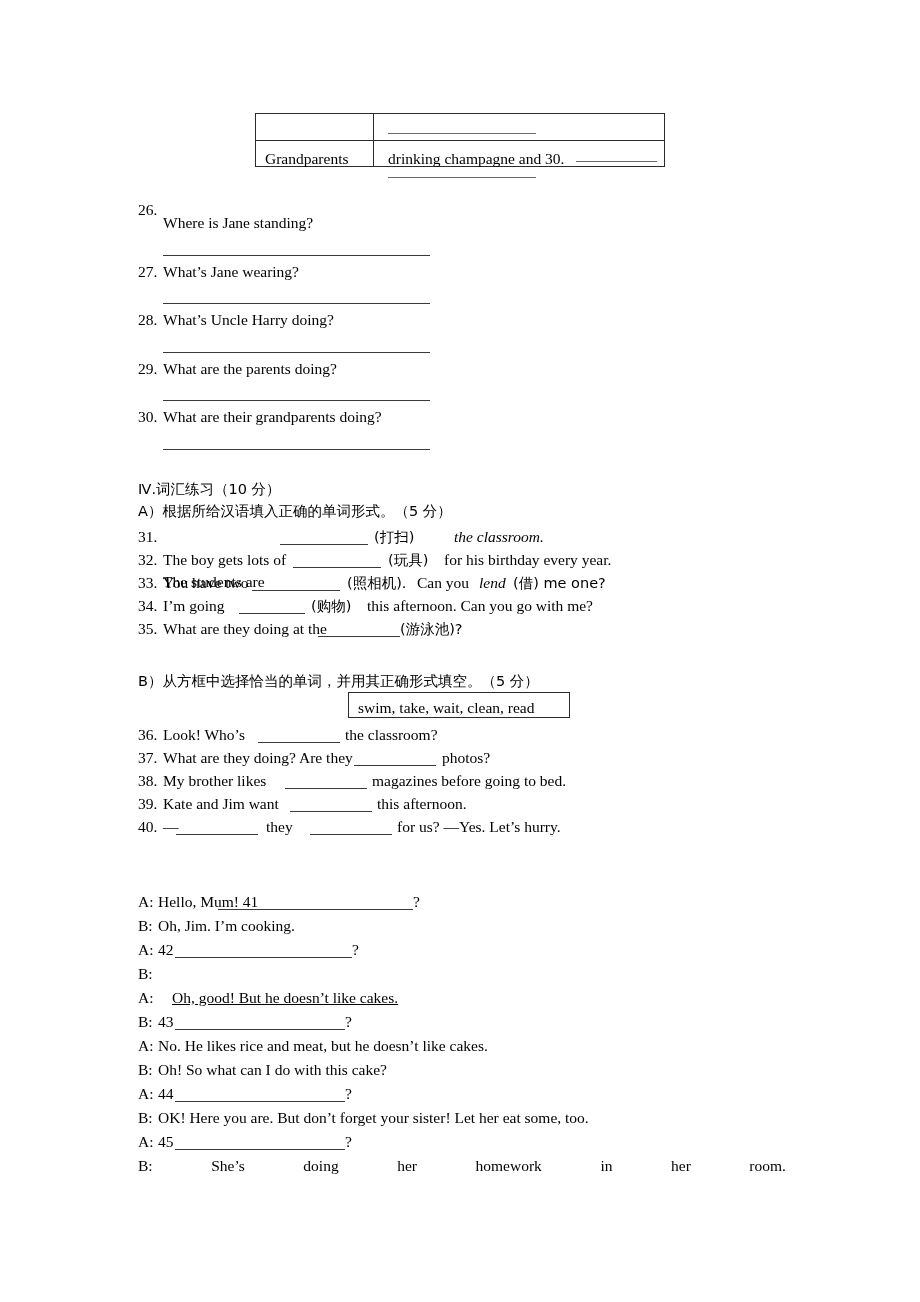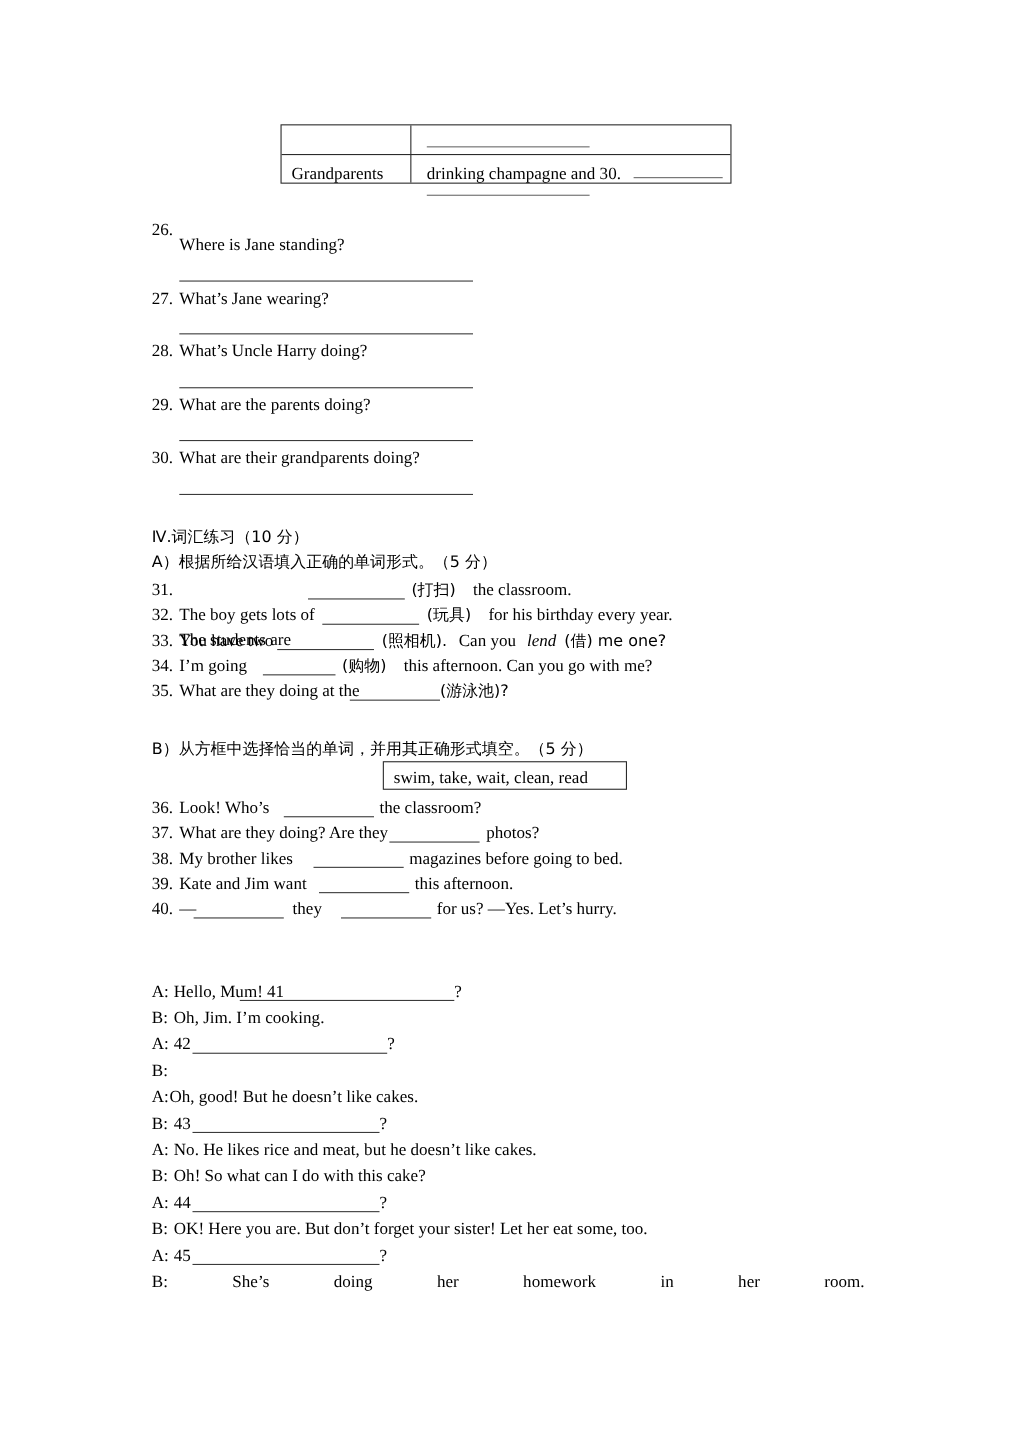--- a/index.html
+++ b/index.html
@@ -124,21 +124,21 @@
   <div class="txt" style="left:163px; top:409px;">What are their grandparents doing?</div>
   <div class="blank" style="left:163px; top:449px; width:267px;"></div>
 
   <div class="txt cn" style="left:138px; top:482px;">Ⅳ.词汇练习（10 分）</div>
   <div class="txt cn" style="left:138px; top:504px;">A）根据所给汉语填入正确的单词形式。（5 分）</div>
 
   <div class="txt" style="left:138px; top:529px;">31.</div>
   <div class="txt" style="left:163px; top:529px;margin-top:45px;">The students are</div>
   <div class="blank" style="left:280px; top:544px; width:88px;"></div>
   <div class="txt cn" style="left:374px; top:530px;">(打扫)</div>
-  <div class="txt" style="left:430px; top:529px;">the classroom.</div>
+  <div class="txt" style="left:454px; top:529px;font-style:italic;">the classroom.</div>
 
   <div class="txt" style="left:138px; top:552px;">32.</div>
   <div class="txt" style="left:163px; top:552px;">The boy gets lots of</div>
   <div class="blank" style="left:293px; top:567px; width:88px;"></div>
   <div class="txt cn" style="left:388px; top:553px;">(玩具)</div>
   <div class="txt" style="left:444px; top:552px;">for his birthday every year.</div>
 
   <div class="txt" style="left:138px; top:575px;">33.</div>
   <div class="txt" style="left:163px; top:575px;">You have two</div>
   <div class="blank" style="left:252px; top:590px; width:88px;"></div>
@@ -201,21 +201,21 @@
   <div class="txt" style="left:158px; top:918px;">Oh, Jim. I’m cooking.</div>
 
   <div class="txt" style="left:138px; top:942px;">A:</div>
   <div class="txt" style="left:158px; top:942px;">42</div>
   <div class="blank" style="left:175px; top:957px; width:177px;"></div>
   <div class="txt" style="left:352px; top:942px;">?</div>
 
   <div class="txt" style="left:138px; top:966px;">B:</div>
 
   <div class="txt" style="left:138px; top:990px;">A:</div>
-  <div class="txt" style="left:154px; top:990px;">Oh, good! But he doesn’t like cakes.</div>
+  <div class="txt" style="left:172px; top:990px;text-decoration:underline;">Oh, good! But he doesn’t like cakes.</div>
 
   <div class="txt" style="left:138px; top:1014px;">B:</div>
   <div class="txt" style="left:158px; top:1014px;">43</div>
   <div class="blank" style="left:175px; top:1029px; width:170px;"></div>
   <div class="txt" style="left:345px; top:1014px;">?</div>
 
   <div class="txt" style="left:138px; top:1038px;">A:</div>
   <div class="txt" style="left:158px; top:1038px;">No. He likes rice and meat, but he doesn’t like cakes.</div>
 
   <div class="txt" style="left:138px; top:1062px;">B:</div>

